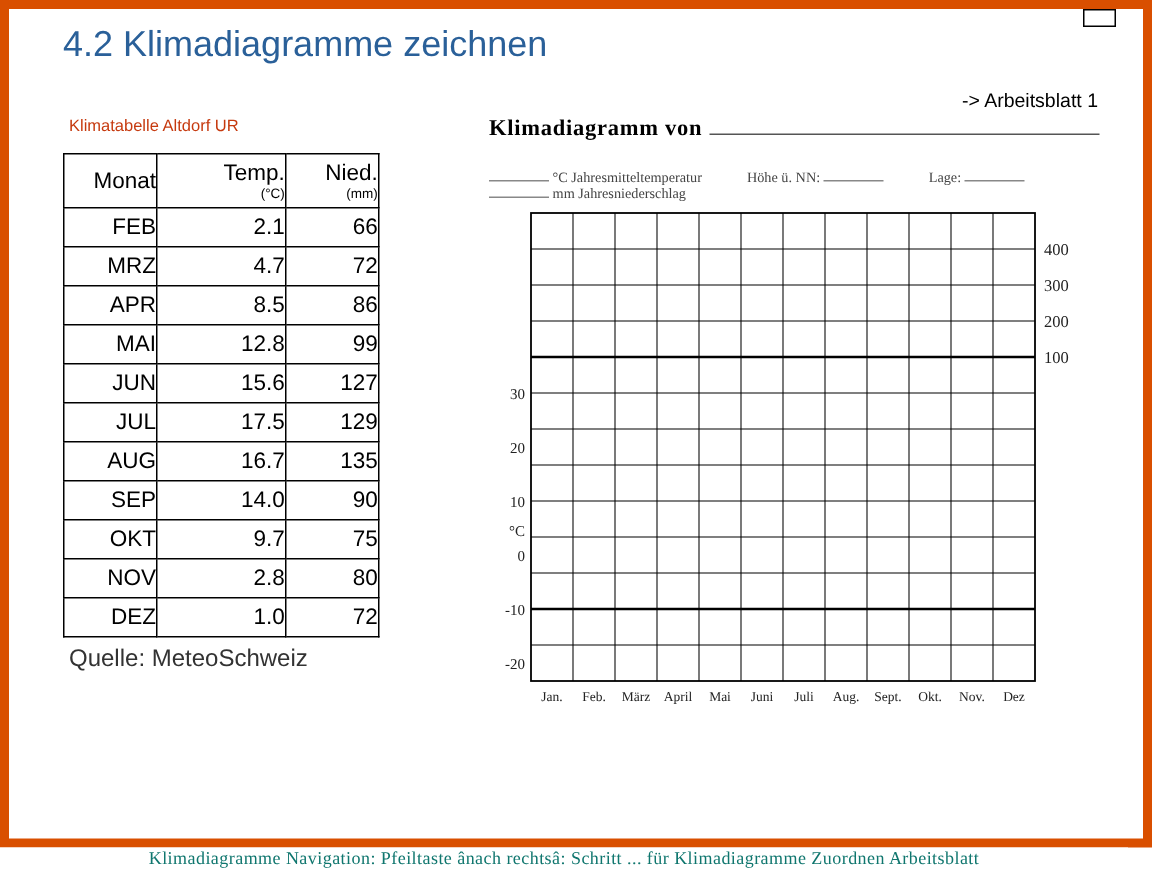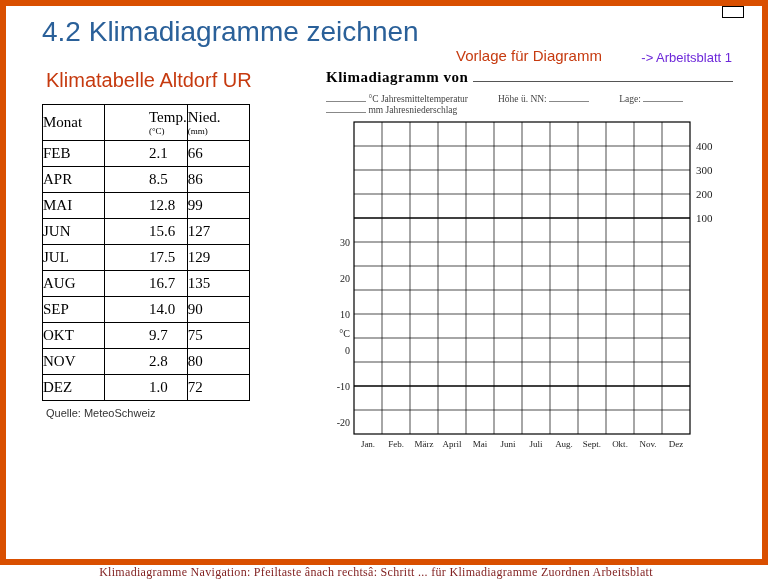--- a/index.html
+++ b/index.html
@@ -27,90 +27,89 @@
     width: 22px;
     height: 12px;
     background: #fff;
     border: 1px solid #000;
     font-size: 9px;
     text-align: center;
     line-height: 10px;
   }
   h1.page-title {
     color: #2a6099;
-    font-size: 28px;
+    font-size: 24px;
     font-weight: 400;
-    margin: 10px 0 2px 16px;
+    margin: 10px 0 15px 16px;
   }
   .intro {
     font-size: 17.5px;
     color: #222;
     line-height: 1.35;
     margin: 0 8px 4px 8px;
   }
   .worksheet-ref {
     text-align: right;
     font-size: 13px;
-    color: #6d28d9;
+    color: #000000;
     margin: 2px 10px 0 0;
   }
   .content-row {
     display: flex;
     flex-direction: row;
     align-items: flex-start;
     margin-top: 4px;
   }
   .left-col {
     width: 280px;
     flex: 0 0 280px;
     padding-left: 16px;
   }
   .right-col {
     flex: 1;
     position: relative;
     padding-left: 20px;
   }
   .table-caption {
     color: #c63a0f;
-    font-size: 20px;
+    font-size: 11px;
     margin: 0 0 12px 4px;
   }
   table.klima {
     border-collapse: collapse;
     font-size: 15px;
     background: #fff;
   }
   table.klima th, table.klima td {
     border: 1px solid #000;
-    text-align: left;
+    text-align: right;
     padding: 4px 0;
-    font-family: Liberation Serif, serif;
   }
   table.klima th { font-weight: 400; }
   table.klima td.col-month, table.klima th.col-month { width: 62px; }
   table.klima td.col-temp,  table.klima th.col-temp  { width: 62px; padding-left: 44px; }
   table.klima td.col-nied,  table.klima th.col-nied  { width: 62px; margin-top: 43px; }
   .th-sub { display: block; font-size: 9px; line-height: 1; margin-top: 1px; }
   .source {
-    font-size: 11px;
+    font-size: 16px;
     color: #333;
     margin: 6px 0 0 4px;
   }
   .diagram-caption {
     color: #c63a0f;
     font-size: 15px;
     position: absolute;
     top: -22px;
     left: 150px;
   }
   .diagram-title-row {
     font-family: "Times New Roman", serif;
     font-size: 15px;
     letter-spacing: 0.5px;
-    margin-bottom: 8px;
+    margin-bottom: 19px;
   }
   .diagram-title-row .line {
     display: inline-block;
     border-bottom: 1px solid #555;
     width: 260px;
     height: 10px;
     vertical-align: baseline;
   }
   .diagram-meta {
     font-family: "Times New Roman", serif;
@@ -134,21 +133,21 @@
   }
   .diagram-frame svg { position: absolute; top: 0; left: 0; }
   .footer-caption {
     position: absolute;
     left: 0; right: 16px; bottom: 0;
     height: 17px;
     background: #fff;
     text-align: center;
     font-family: "Brush Script MT", cursive;
     font-size: 12px;
-    color: #7f1d1d;
+    color: #0f766e;
     letter-spacing: 0.3px;
   }
   .footer-caption span + span::before { content: " "; }
 </style>
 </head>
 <body>
 
 <div class="canvas">
   <div class="page-indicator"> </div>
 
@@ -175,20 +174,25 @@
             </th>
           </tr>
         </thead>
         <tbody id="klima-body">
             <tr>
               <td class="col-month">FEB</td>
               <td class="col-temp">2.1</td>
               <td class="col-nied">66</td>
             </tr>
             <tr>
+              <td class="col-month">MRZ</td>
+              <td class="col-temp">4.7</td>
+              <td class="col-nied">72</td>
+            </tr>
+            <tr>
               <td class="col-month">APR</td>
               <td class="col-temp">8.5</td>
               <td class="col-nied">86</td>
             </tr>
             <tr>
               <td class="col-month">MAI</td>
               <td class="col-temp">12.8</td>
               <td class="col-nied">99</td>
             </tr>
             <tr>
@@ -226,21 +230,20 @@
               <td class="col-temp">1.0</td>
               <td class="col-nied">72</td>
             </tr>
           </tbody>
       </table>
 
       <div class="source">Quelle: MeteoSchweiz</div>
     </div>
 
     <div class="right-col">
-      <div class="diagram-caption">Vorlage für Diagramm</div>
 
       <div class="diagram-title-row">
         <b>Klimadiagramm von</b>
         <span class="line"></span>
       </div>
       <div class="diagram-meta">
         <span><span class="uline"></span> <span>°C Jahresmitteltemperatur</span></span>
         <span><span>Höhe ü. NN:</span> <span class="uline"></span></span>
         <span><span>Lage:</span> <span class="uline"></span></span>
       </div>

